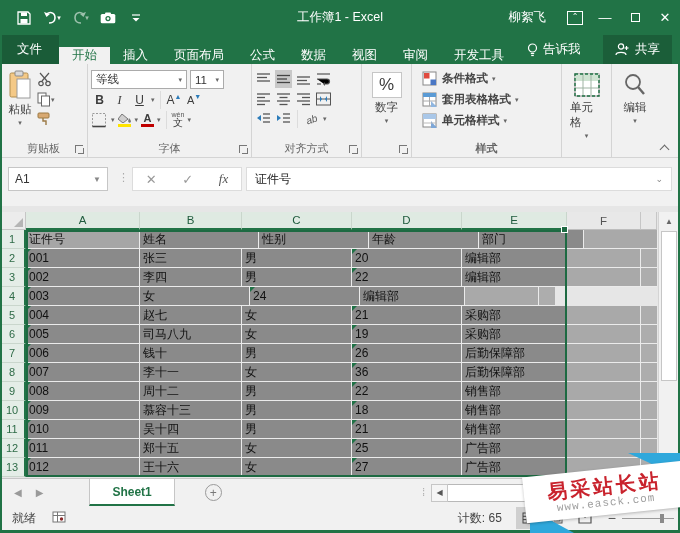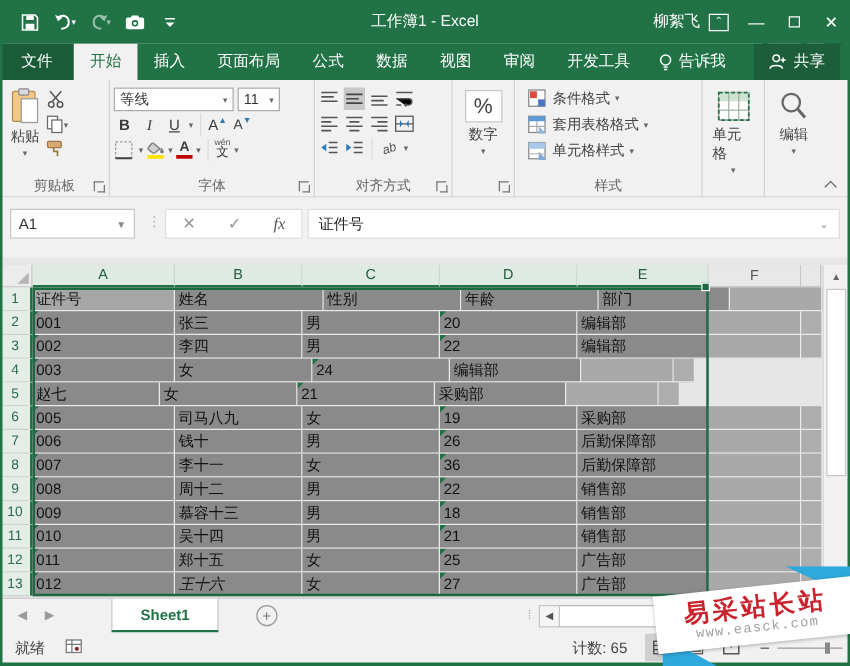--- a/index.html
+++ b/index.html
@@ -13,21 +13,21 @@
               display:flex; align-items:center; color:#fff; }
   .deco { position:absolute; left:0; top:0; z-index:1; pointer-events:none; }
   .qat { display:flex; align-items:center; gap:4px; margin-left:12px; z-index:3; }
   .qbtn { width:24px; height:22px; display:flex; align-items:center; justify-content:center; color:#fff; cursor:pointer; }
   .qbtn svg { display:block; }
   .ddarrow { font-size:7px; color:#fff; margin-left:-2px; }
   .dim { opacity:.55; }
   .wtitle { position:absolute; left:0; right:0; top:0; height:35px; display:flex; align-items:center;
             justify-content:center; font-size:12.5px; color:#fff; pointer-events:none; z-index:3; }
   .tright { position:absolute; right:0; top:0; height:35px; display:flex; align-items:center; z-index:3; }
-  .user { font-size:12.5px; }
+  .user { font-size:12.5px; margin-right:14px; }
   .capbtn { width:30px; height:35px; display:flex; align-items:center; justify-content:center; color:#fff;
             font-size:13px; cursor:pointer; }
   .ribopts { width:16px; height:14px; border:1px solid #fff; display:flex; align-items:flex-start; justify-content:center;
              font-size:8px; line-height:10px; }
   .maxbox { width:9px; height:9px; border:1.2px solid #fff; }
 
   
   .tabsrow { position:absolute; left:0; top:35px; width:680px; height:29px; background:#217346; z-index:2;
              display:flex; align-items:stretch; color:#fff; font-size:12.5px; }
   .ftab { padding:0 17px; display:flex; align-items:center; background:#1a5c38; cursor:pointer; }
@@ -222,21 +222,21 @@
       <span class="capbtn">—</span>
       <span class="capbtn">
           <span class="maxbox"></span>
         </span>
       <span class="capbtn">✕</span>
     </div>
   </div>
 
   <div class="tabsrow">
     <span class="ftab">文件</span>
-    <span style="display:flex;" id="rtabs">
+    <span style="display:flex;align-items:flex-end;" id="rtabs">
         <span class="rtab active">开始</span>
         <span class="rtab">插入</span>
         <span class="rtab">页面布局</span>
         <span class="rtab">公式</span>
         <span class="rtab">数据</span>
         <span class="rtab">视图</span>
         <span class="rtab">审阅</span>
         <span class="rtab">开发工具</span>
       </span>
     <span class="tellme">
@@ -440,21 +440,21 @@
 
     <div class="rgroup" style="width:50px;">
       <div class="bigbtn" style="margin-top:2px;">
         <span style="font-size:17px; color:#3c3c3c; border:1px solid #c6c6c6; background:#fff; width:30px; height:26px; display:flex; align-items:center; justify-content:center;">%</span>
         <span>数字</span>
         <span class="sm">▾</span>
       </div>
       <span class="glaunch"></span>
     </div>
 
-    <div class="rgroup" style="width:150px; padding-left:6px;">
+    <div class="rgroup" style="width:150px; padding-left:6px;font-weight:bold;">
       <div class="stylerow">
         <svg width="16" height="15" viewBox="0 0 16 15">
             <rect x="1" y="1" width="13" height="13" fill="#fff" stroke="#888"></rect>
             <rect x="2" y="2" width="5.5" height="5.5" fill="#e04a3f"></rect>
             <rect x="8.5" y="8.5" width="5.5" height="5.5" fill="#4a77c4"></rect>
           </svg>
         <span>条件格式</span>
           <span class="sm">▾</span>
       </div>
       <div class="stylerow">
@@ -619,20 +619,24 @@
             <span>24</span>
           </span>
           <span class="cell sel" style="width: 105px;">
             <span>编辑部</span>
           </span>
           <span class="cell fcol" style="width: 74px;"></span>
           <span class="cell stub" style="width: 16px;"></span>
         </div>
         <div class="grow">
           <span class="rnum">5</span>
+          <span class="cell sel" style="width: 114px;">
+            <span class="etri"></span>
+            <span>004</span>
+          </span>
           <span class="cell sel" style="width: 102px;">
             <span>赵七</span>
           </span>
           <span class="cell sel" style="width: 110px;">
             <span>女</span>
           </span>
           <span class="cell sel" style="width: 110px;">
             <span class="etri"></span>
             <span>21</span>
           </span>
@@ -795,21 +799,21 @@
           </span>
           <span class="cell fcol" style="width: 74px;"></span>
           <span class="cell stub" style="width: 16px;"></span>
         </div>
         <div class="grow">
           <span class="rnum">13</span>
           <span class="cell sel" style="width: 114px;">
             <span class="etri"></span>
             <span>012</span>
           </span>
-          <span class="cell sel" style="width: 102px; font-style: italic;">
+          <span class="cell sel" style="width: 102px;">
             <span>王十六</span>
           </span>
           <span class="cell sel" style="width: 110px;">
             <span>女</span>
           </span>
           <span class="cell sel" style="width: 110px;">
             <span class="etri"></span>
             <span>27</span>
           </span>
           <span class="cell sel" style="width: 105px;">

